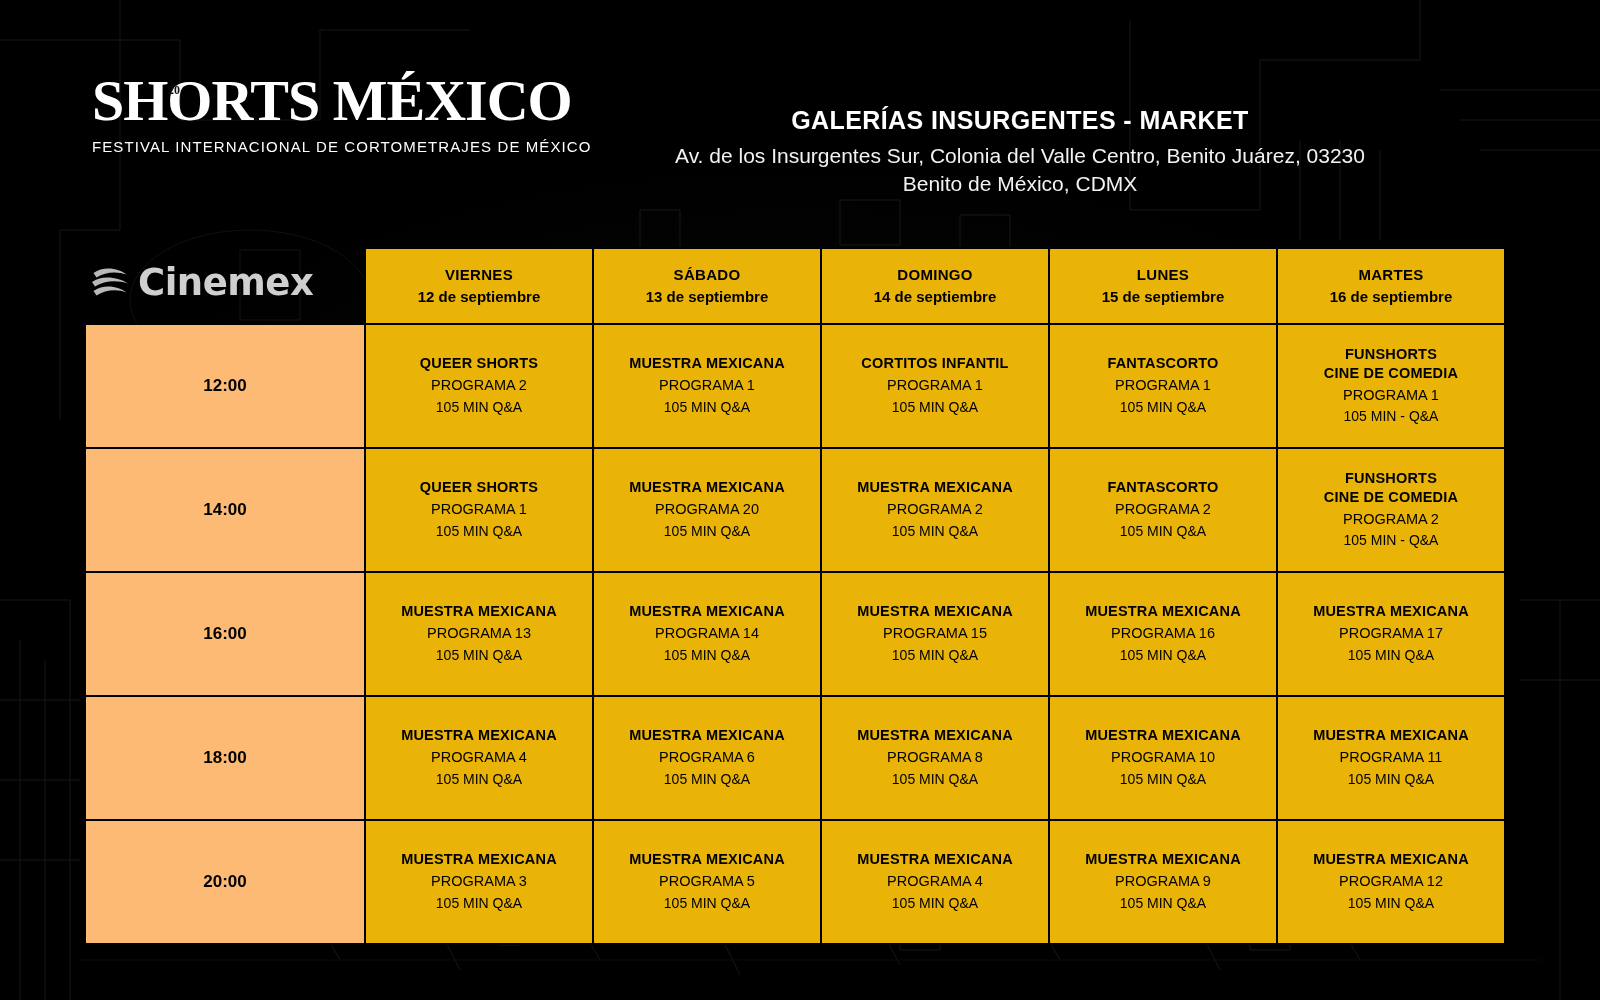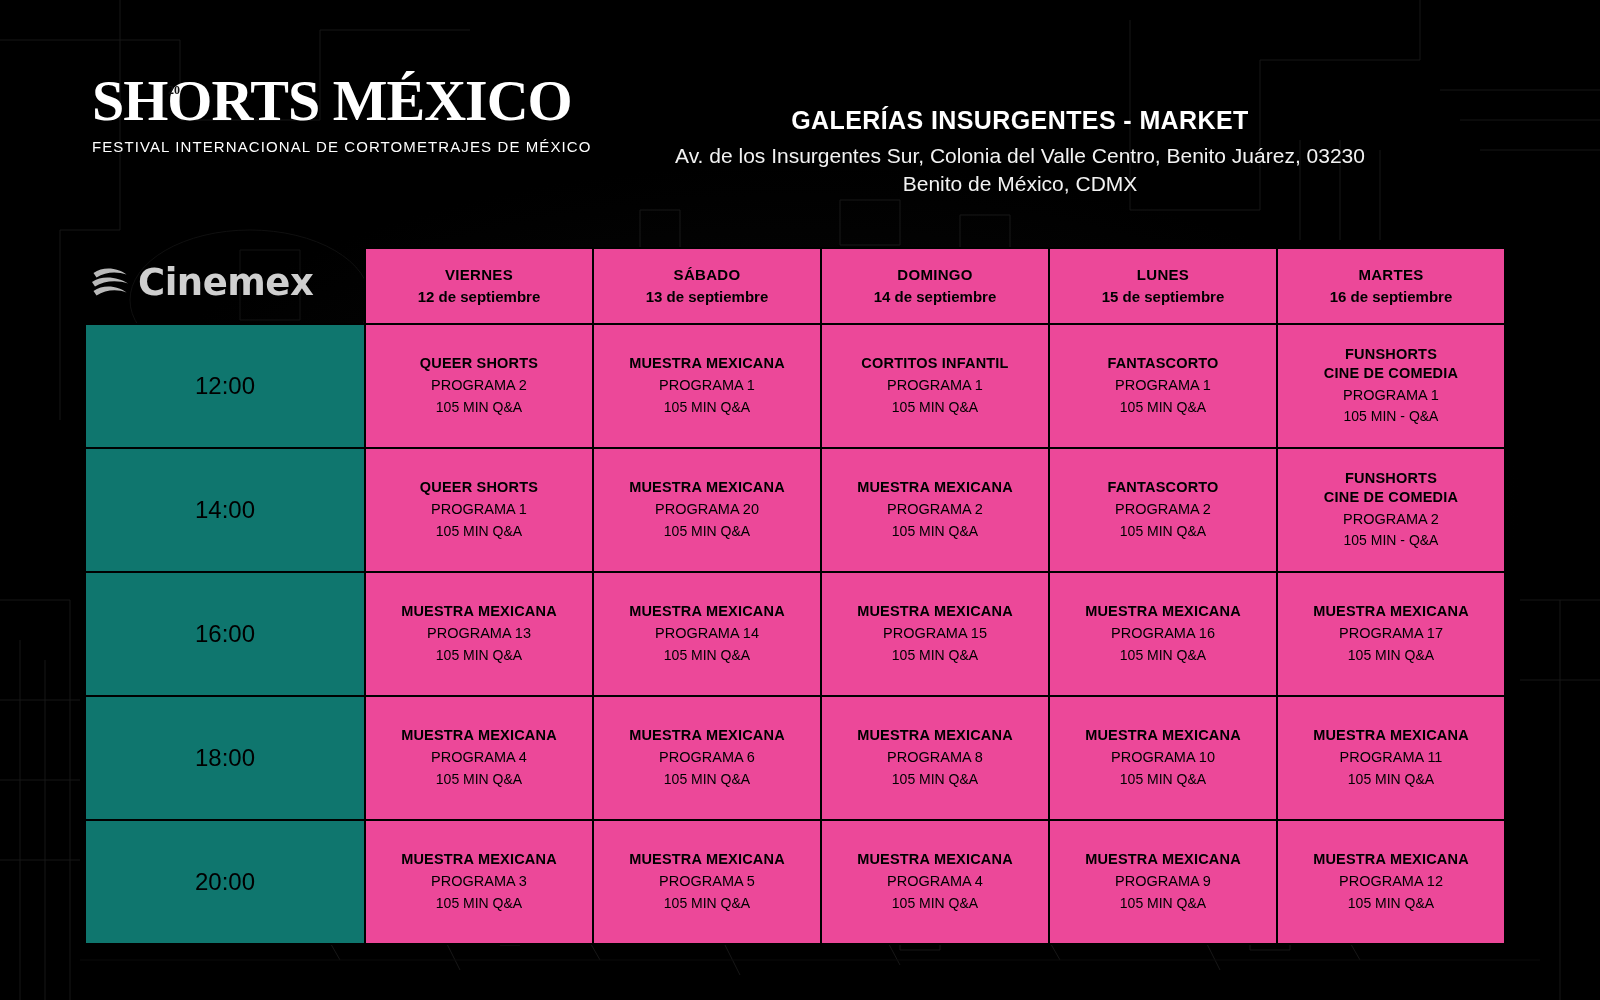--- a/index.html
+++ b/index.html
@@ -122,21 +122,21 @@
   .grid {
     position: absolute;
     left: 84px;
     top: 247px;
     width: 1420px;
     border-collapse: collapse;
     table-layout: fixed;
   }
   .grid td, .grid th {
     border: 2px solid #000;
-    background: #ec4899;
+    background: #eab308;
     color: #000;
     vertical-align: middle;
     text-align: center;
   }
   .grid col.timecol { width: 280px; }
   .grid col.daycol  { width: 228px; }
 
   thead th {
     height: 72px;
     font-size: 15px;
@@ -145,23 +145,23 @@
     background: #fff;
   }
   thead th.corner {
     background: transparent;
     border: none;
   }
   thead th .dayname { display: block; letter-spacing: 0.3px; }
   thead th .daydate { display: block; }
 
   tbody td.time {
-    background: #0f766e;
-    font-size: 24px;
-    font-weight: normal;
+    background: #fdba74;
+    font-size: 17px;
+    font-weight: bold;
     height: 114px;
   }
   tbody td.slot {
     height: 114px;
     padding: 4px 6px;
   }
   .slot .title {
     font-size: 14.5px;
     font-weight: bold;
     line-height: 1.35;

